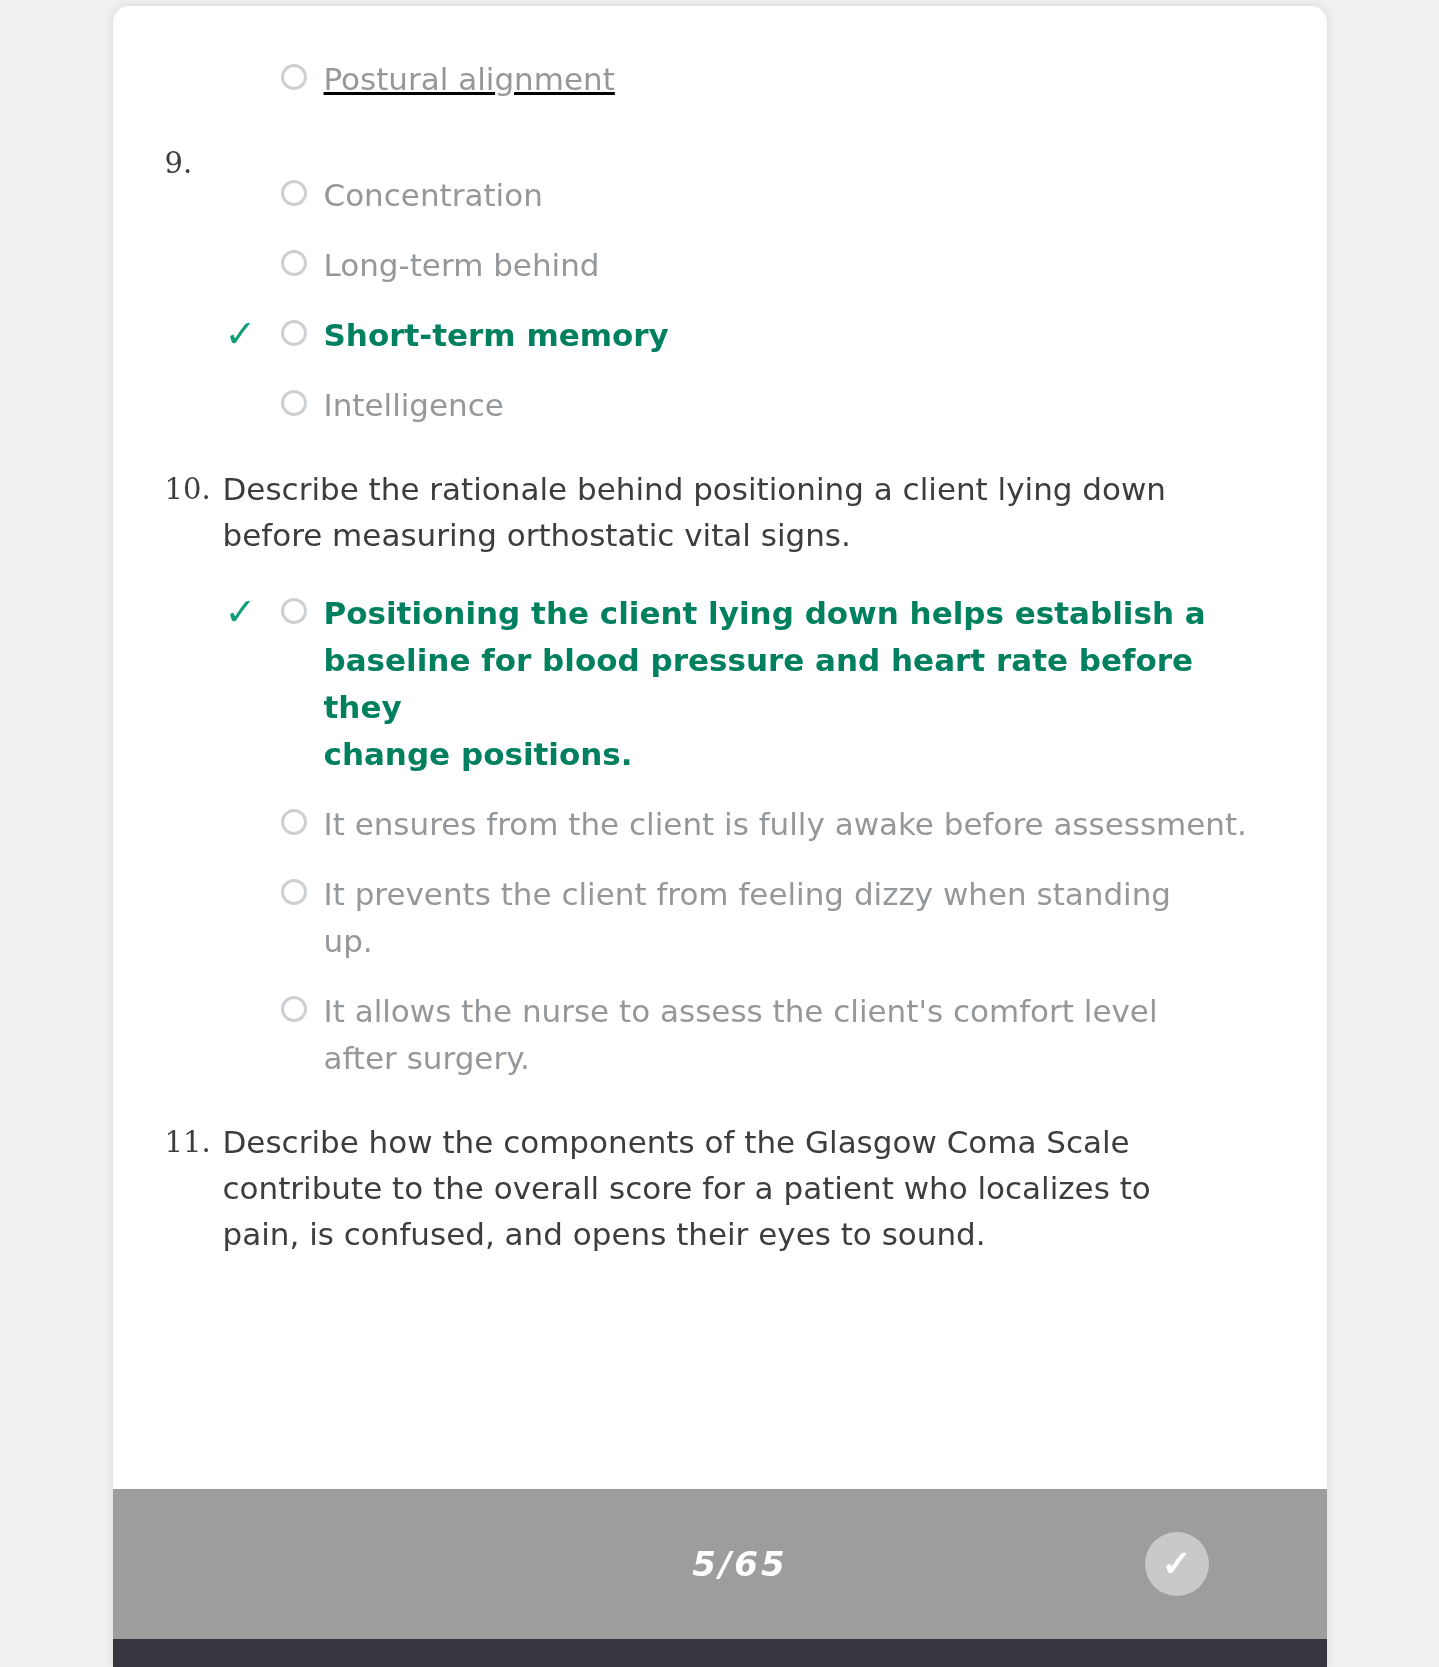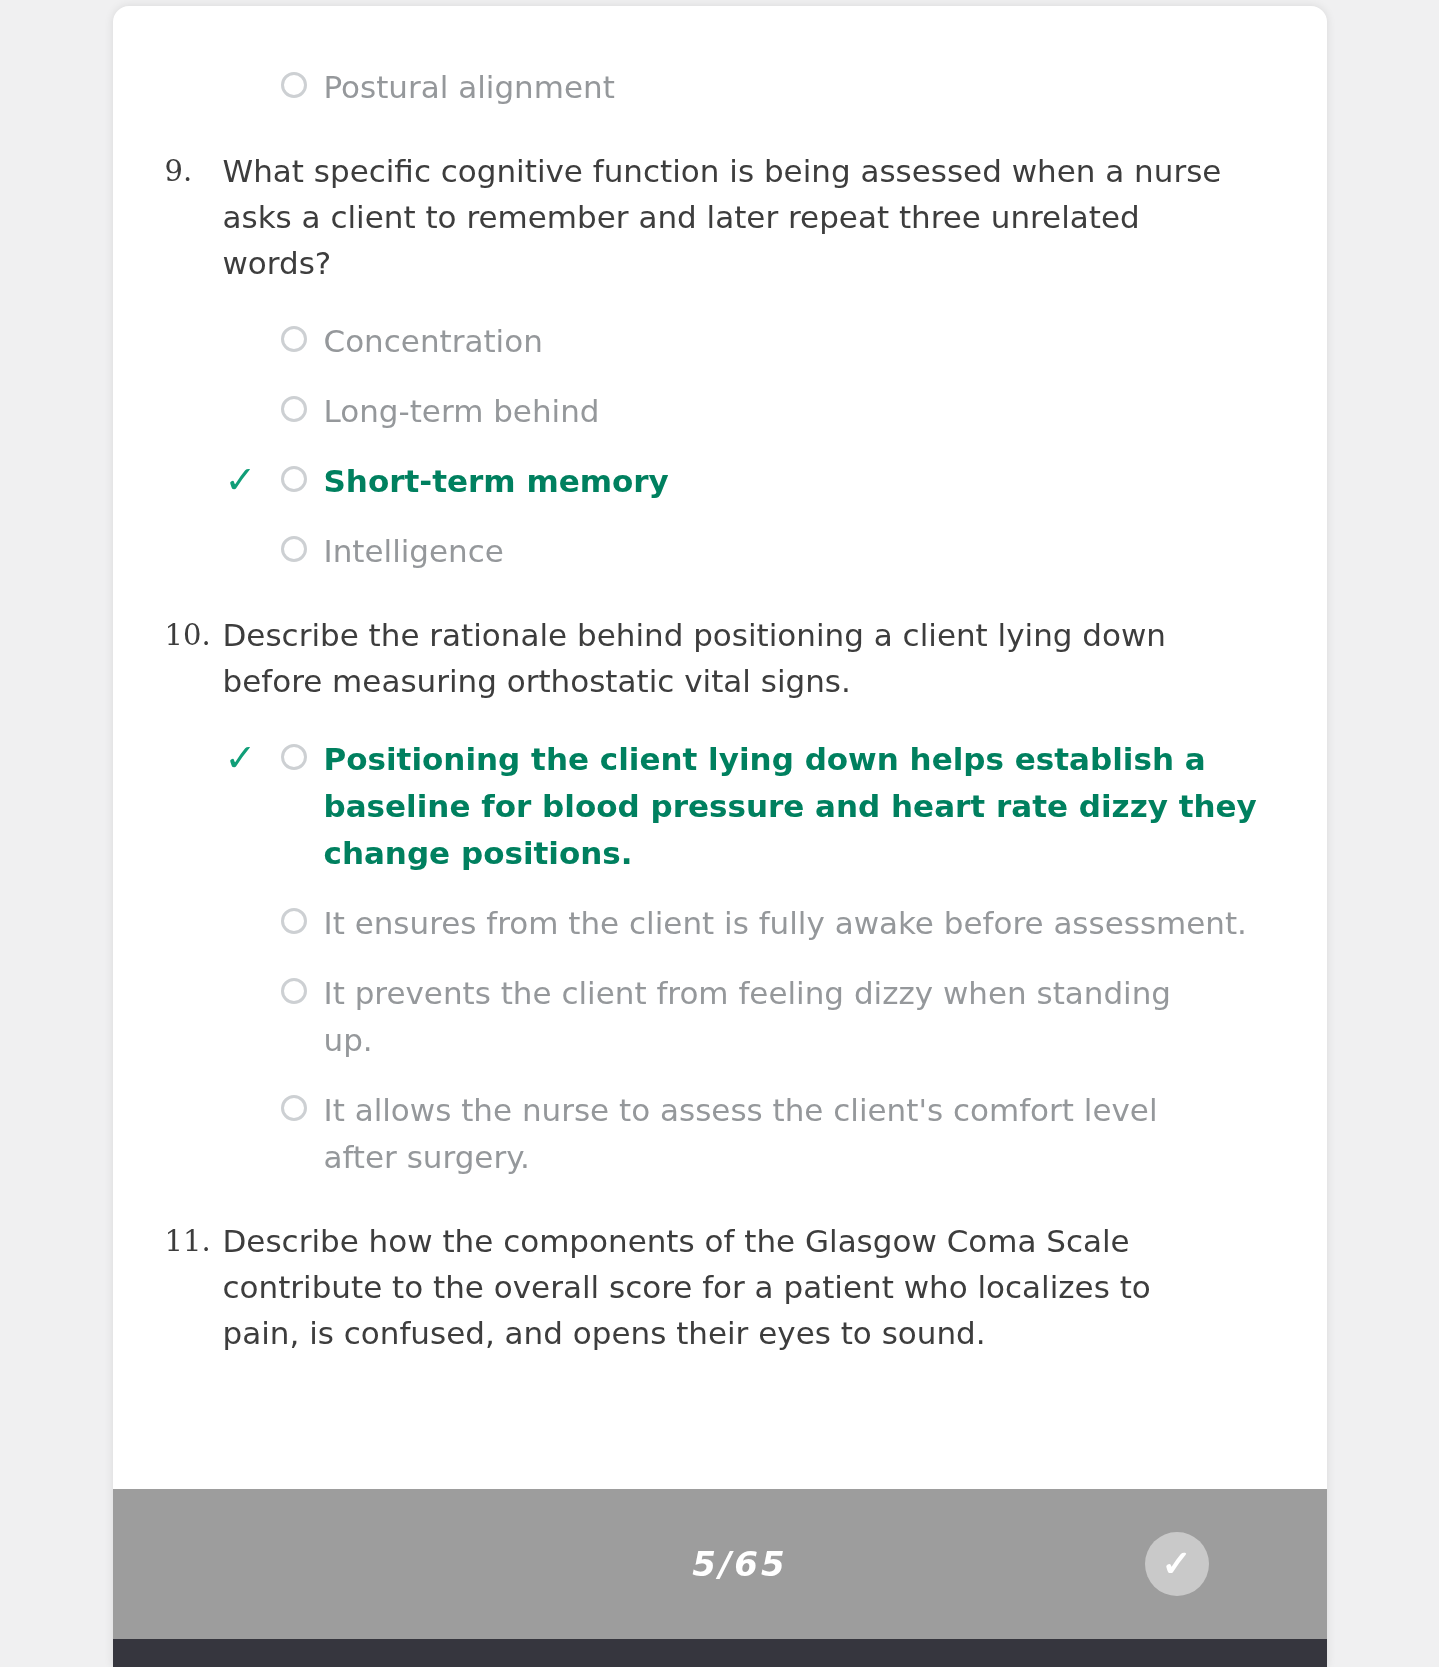--- a/index.html
+++ b/index.html
@@ -42,21 +42,21 @@
     color: var(--question, #3d3d3d);
   }
   .qbody { flex: 1; min-width: 0; }
   .qtext {
     font-size: 31px;
     line-height: 46px;
     color: var(--question, #3d3d3d);
     white-space: pre-line;
   }
   .options { margin-top: 32px; }
-  .options.no-text { margin-top: 8px; }
+  .options.no-text { margin-top: 0; text-decoration: underline; }
   .option {
     display: flex;
     align-items: flex-start;
     margin-bottom: 23px;
     cursor: pointer;
   }
   .check-slot {
     flex: 0 0 56px;
     width: 56px;
     margin-left: 2px;
@@ -142,23 +142,20 @@
               <div class="check-slot"></div>
               <div class="radio"></div>
               <div class="label">Postural alignment</div>
             </div>
           </div>
         </div>
       </div>
       <div class="question">
         <div class="qnum">9.</div>
         <div class="qbody">
-          <div class="qtext">What specific cognitive function is being assessed when a nurse
-asks a client to remember and later repeat three unrelated
-words?</div>
           <div class="options">
             <div class="option">
               <div class="check-slot"></div>
               <div class="radio"></div>
               <div class="label">Concentration</div>
             </div>
             <div class="option">
               <div class="check-slot"></div>
               <div class="radio"></div>
               <div class="label">Long-term behind</div>
@@ -179,21 +176,21 @@
       <div class="question">
         <div class="qnum">10.</div>
         <div class="qbody">
           <div class="qtext">Describe the rationale behind positioning a client lying down
 before measuring orthostatic vital signs.</div>
           <div class="options">
             <div class="option">
               <div class="check-slot">✓</div>
               <div class="radio"></div>
               <div class="label correct">Positioning the client lying down helps establish a
-baseline for blood pressure and heart rate dizzy they
+baseline for blood pressure and heart rate before they
 change positions.</div>
             </div>
             <div class="option">
               <div class="check-slot"></div>
               <div class="radio"></div>
               <div class="label">It ensures from the client is fully awake before assessment.</div>
             </div>
             <div class="option">
               <div class="check-slot"></div>
               <div class="radio"></div>

